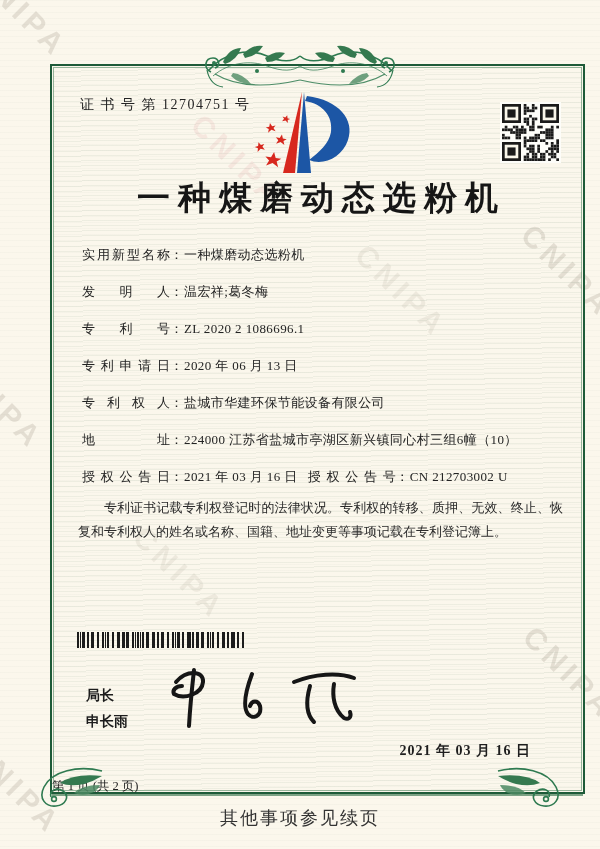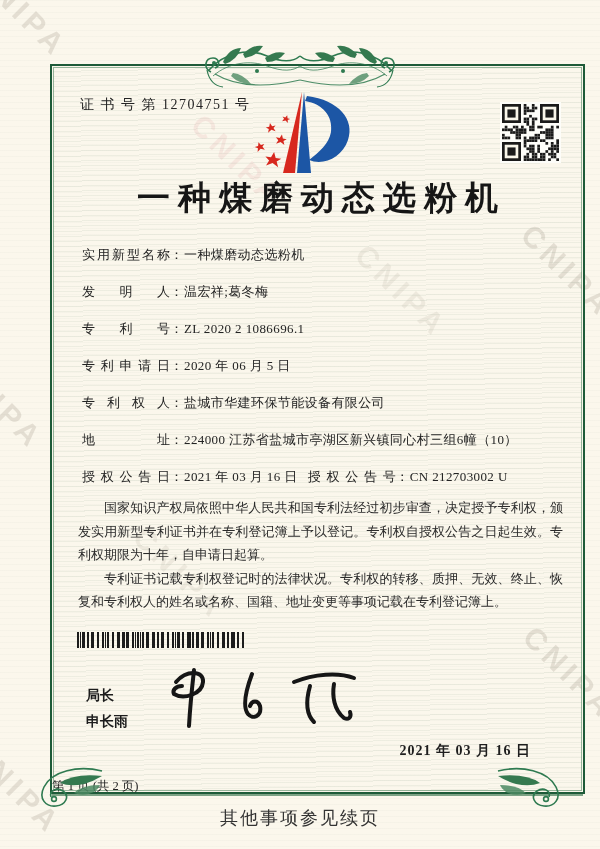--- a/index.html
+++ b/index.html
@@ -265,35 +265,34 @@
       <div class="frow">
         <span class="flabel">实用新型名称</span><span class="fcolon">：</span><span class="fvalue">一种煤磨动态选粉机</span>
       </div>
       <div class="frow">
         <span class="flabel">发明人</span><span class="fcolon">：</span><span class="fvalue">温宏祥;葛冬梅</span>
       </div>
       <div class="frow">
         <span class="flabel">专利号</span><span class="fcolon">：</span><span class="fvalue">ZL 2020 2 1086696.1</span>
       </div>
       <div class="frow">
-        <span class="flabel">专利申请日</span><span class="fcolon">：</span><span class="fvalue">2020 年 06 月 5 日</span>
+        <span class="flabel">专利申请日</span><span class="fcolon">：</span><span class="fvalue">2020 年 06 月 13 日</span>
       </div>
       <div class="frow">
         <span class="flabel">专利权人</span><span class="fcolon">：</span><span class="fvalue">盐城市华建环保节能设备有限公司</span>
       </div>
       <div class="frow">
         <span class="flabel">地址</span><span class="fcolon">：</span><span class="fvalue">224000 江苏省盐城市亭湖区新兴镇同心村三组6幢（10）</span>
       </div>
       <div class="frow">
         <span class="flabel">授权公告日</span><span class="fcolon">：</span><span class="fvalue">2021 年 03 月 16 日</span><span class="grant2"></span><span class="flabel">授权公告号</span><span class="fcolon">：</span><span class="fvalue">CN 212703002 U</span>
       </div>
     </div>
 
     <div class="paras">
-      <p>国家知识产权局依照中华人民共和国专利法经过初步审查，决定授予专利权，颁发实用新型专利证书并在专利登记簿上予以登记。专利权自授权公告之日起生效。专利权期限为十年，自申请日起算。</p>
       <p>专利证书记载专利权登记时的法律状况。专利权的转移、质押、无效、终止、恢复和专利权人的姓名或名称、国籍、地址变更等事项记载在专利登记簿上。</p>
     </div>
 
     <div class="barcode"></div>
 
     <div class="signer">
       <div>局长</div>
       <div>申长雨</div>
     </div>
 

